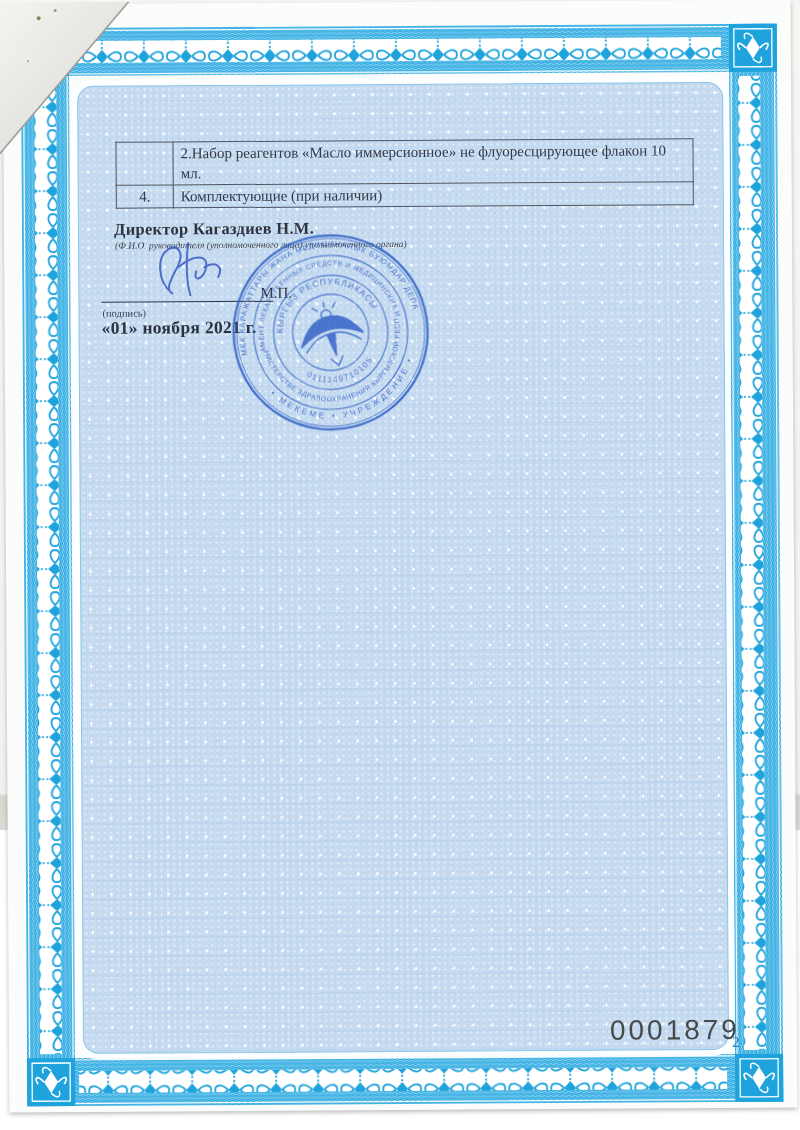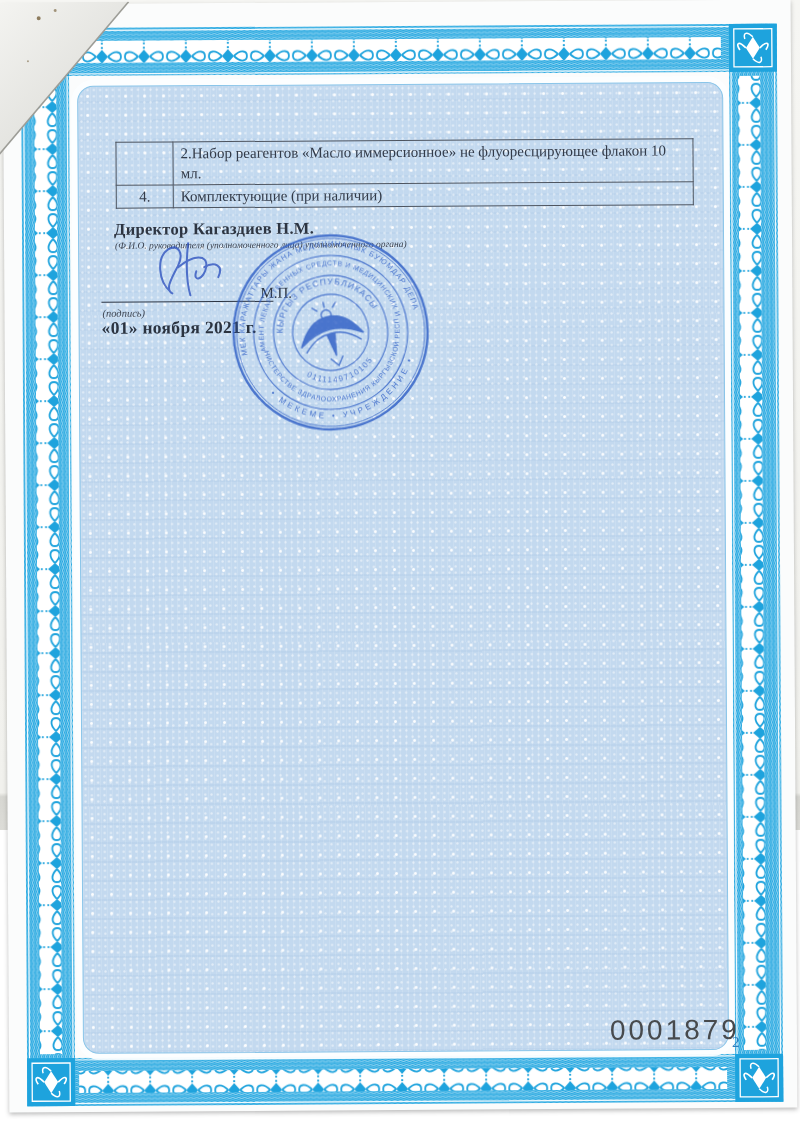--- a/index.html
+++ b/index.html
@@ -21,21 +21,21 @@
     border:1px solid #8ac5e9;border-radius:16px;
     box-shadow:0 0 0 6px rgba(252,254,255,.95);}
   table.doc-table{position:absolute;left:118px;top:140px;width:578px;border-collapse:collapse;
     font-size:15px;line-height:20px;color:#333b49;}
   table.doc-table td{border:1px solid #4e5560;padding:1px 7px;vertical-align:top;}
   td.num-cell{width:42px;text-align:center;}
   .director-line{position:absolute;left:116px;top:218px;font-size:16.5px;font-weight:bold;color:#2d3542;letter-spacing:.3px;}
   .director-caption{position:absolute;left:117px;top:239px;font-size:9.5px;font-style:italic;color:#3c4350;}
   .sig-line{position:absolute;left:103px;top:283px;width:172px;height:17px;border-bottom:1.6px solid #2e3644;}
   .mp-label{position:absolute;left:262px;top:284px;font-size:15px;color:#2d3542;}
-  .sig-caption{position:absolute;left:104px;top:306px;font-size:10.5px;font-style:italic;color:#3c4350;}
+  .sig-caption{position:absolute;left:104px;top:306px;font-size:10.5px;color:#3c4350;}
   .date-line{position:absolute;left:103px;top:316px;font-size:17.5px;font-weight:bold;color:#2b3340;letter-spacing:.3px;}
   .serial{position:absolute;left:607px;top:1016px;font-family:"Liberation Sans",sans-serif;
     font-size:28px;color:#474a4d;letter-spacing:3px;}
   .pagenum{position:absolute;left:729px;top:1036px;font-size:15px;color:#2e7fc0;}
   .stamp-svg{position:absolute;left:200px;top:200px;opacity:.82;filter:blur(.3px);}
   .sign-svg{position:absolute;left:146px;top:236px;opacity:.9;}
   .fold-svg{position:absolute;left:0;top:0;}
   .speck{position:absolute;border-radius:50%;background:#8d7c5e;}
   .speck.s1{left:40px;top:14px;width:4px;height:4px;}
   .speck.s2{left:57px;top:7px;width:3px;height:3px;opacity:.8;}

